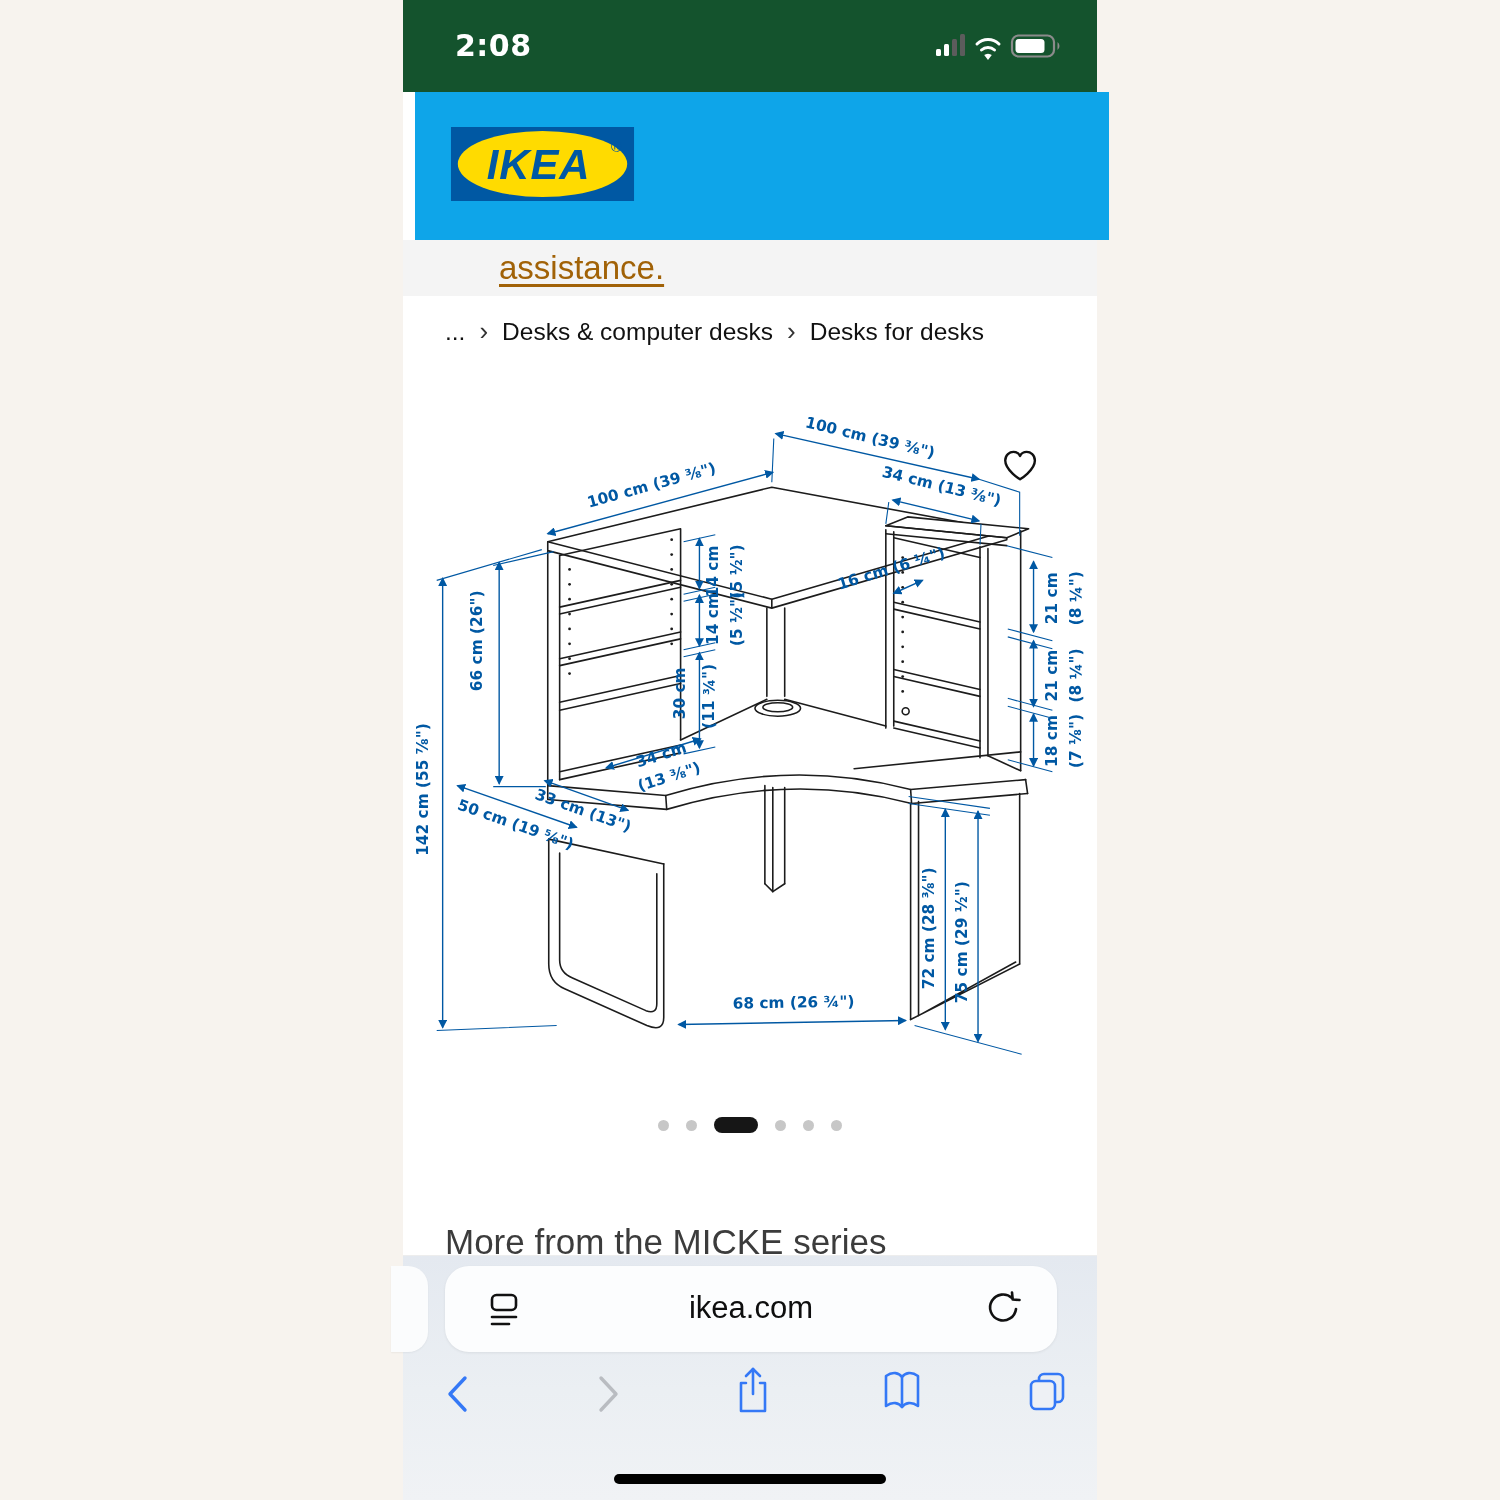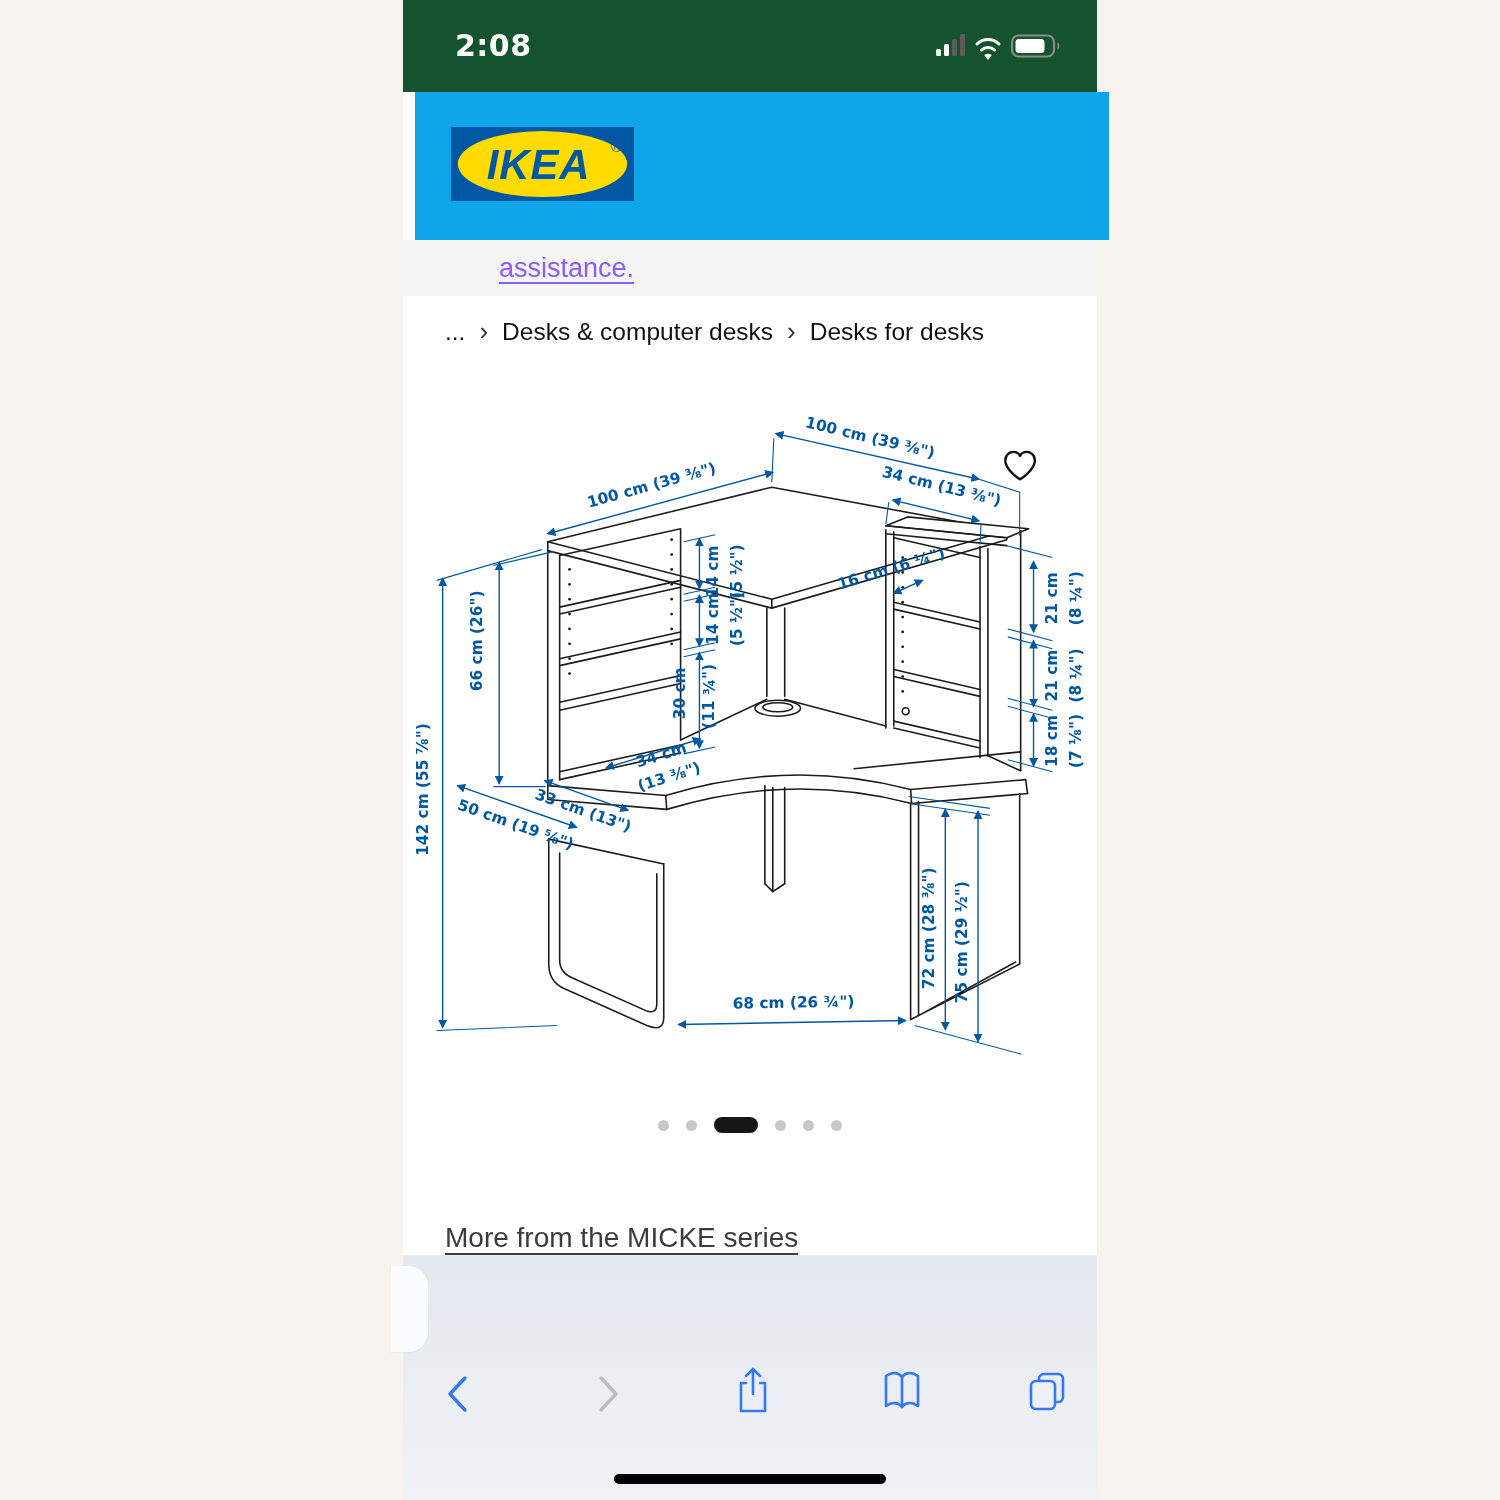--- a/index.html
+++ b/index.html
@@ -10,40 +10,40 @@
   .status{position:absolute;left:0;top:0;width:100%;height:92px;background:#14532d}
   .status .time{position:absolute;left:52px;top:28px;color:#fff;font:600 30px "DejaVu Sans",sans-serif;letter-spacing:.5px}
   .status .sicons{position:absolute;right:26px;top:31px}
   
   .hdr{position:absolute;left:12px;top:92px;width:100%;height:148px;background:#0ea5e9}
   .logo{position:absolute;left:34px;top:35px;width:187px;height:74px;cursor:pointer}
   .hic{position:absolute;top:149px;width:34px;height:34px}
   .hic svg{stroke:#111;stroke-width:2.3;fill:none;stroke-linecap:round;stroke-linejoin:round}
   
   .notice{position:absolute;left:0;top:240px;width:100%;height:56px;background:#f4f4f4;display:flex;align-items:center}
-  .notice a{margin-left:96px;font-size:27px;color:#8b5cf6;text-underline-offset:5px}
+  .notice a{margin-left:96px;font-size:33px;color:#a16207;text-underline-offset:5px}
   
   .crumbs{position:absolute;left:42px;top:316px;font-size:24.5px;color:#111;display:flex;align-items:center}
   .crumbs .sep{margin:0 14px;color:#333;font-size:26px}
   .crumbs span{white-space:nowrap}
   
   .fig{position:absolute;left:0;top:388px;width:694px;height:700px}
   .ln{stroke:#1c1c1c;stroke-width:1.6;fill:none;stroke-linejoin:round;stroke-linecap:round}
   .fw{fill:#fff}
   .dim{stroke:var(--dim-blue);stroke-width:1.4;fill:none}
   .tick{stroke:var(--dim-blue);stroke-width:1.1;fill:none}
   .dt{fill:var(--dim-blue);font:bold 15.5px "DejaVu Sans",sans-serif;text-anchor:middle}
   .dimfill{fill:var(--dim-blue)}
   .pg{fill:#1c1c1c}
   
   .car{position:absolute;left:0;top:1110px;width:100%;height:30px;display:flex;align-items:center;justify-content:center;gap:17px}
   .dot{width:11px;height:11px;border-radius:7px;background:#c7c7c7;cursor:pointer}
   .dot.active{width:44px;height:16px;border-radius:9px;background:#161616}
   
-  .more{position:absolute;left:42px;top:1222px;font-size:28px;color:#3c3c3c;text-decoration:underline;text-underline-offset:6px}
+  .more{position:absolute;left:42px;top:1222px;font-size:35px;color:#3c3c3c;text-decoration:underline;text-underline-offset:6px}
   
   .chrome{position:absolute;left:0;top:1256px;width:100%;height:244px;background:linear-gradient(180deg,#e4e9f0 0%,#ebeff3 55%,#f0f2f5 100%);box-shadow:0 -1px 0 rgba(0,0,0,.07)}
   .pill-edge{position:absolute;left:-12px;top:10px;width:37px;height:86px;background:#fbfcfd;border-radius:0 20px 20px 0;box-shadow:0 1px 2px rgba(0,0,0,.05)}
   .urlbar{position:absolute;left:42px;top:10px;width:612px;height:86px;background:#fcfdfe;border-radius:24px;box-shadow:0 1px 3px rgba(0,0,0,.07);cursor:pointer}
   .urlbar .u{position:absolute;left:0;right:0;top:24px;text-align:center;font-size:31px;color:#0e0e0e}
   .bicon svg{stroke:var(--safari-blue);stroke-width:2.6;fill:none;stroke-linecap:round;stroke-linejoin:round}
   .homebar{position:absolute;left:50%;margin-left:-136px;top:218px;width:272px;height:10px;border-radius:5px;background:#000}
 </style>
 </head>
 <body>
@@ -275,20 +275,36 @@
       <span class="dot active"></span>
       <span class="dot"></span>
       <span class="dot"></span>
       <span class="dot"></span>
     </div>
 
   <a class="more" href="#">More from the MICKE series</a>
 
   <div class="chrome">
     <div class="pill-edge"></div>
+    <div class="urlbar">
+      <div class="bicon" style="position:absolute;left:40px;top:24px">
+        <svg width="38" height="38" viewBox="0 0 38 38" style="stroke:#111">
+            <rect x="7" y="5" width="24" height="15" rx="4.5"></rect>
+            <line x1="7" y1="27" x2="31" y2="27"></line>
+            <line x1="7" y1="34" x2="24" y2="34"></line>
+          </svg>
+      </div>
+      <div class="u">ikea.com</div>
+      <div class="bicon" style="position:absolute;right:36px;top:24px">
+        <svg width="38" height="38" viewBox="0 0 38 38" style="stroke:#111">
+            <path d="M29,8 A13,13 0 1 0 33,19"></path>
+            <path d="M29,2.5 L29.7,9.5 L36.5,10"></path>
+          </svg>
+      </div>
+    </div>
     <div class="bicon" style="position:absolute;left:38px;top:116px">
       <svg width="36" height="44" viewBox="0 0 36 44" style="stroke-width:3.4">
           <polyline points="24,6 9,22 24,38"></polyline>
         </svg>
     </div>
     <div class="bicon" style="position:absolute;left:186px;top:116px">
       <svg width="36" height="44" viewBox="0 0 36 44" style="stroke:#b9bcc1;stroke-width:3.4">
           <polyline points="12,6 27,22 12,38"></polyline>
         </svg>
     </div>

